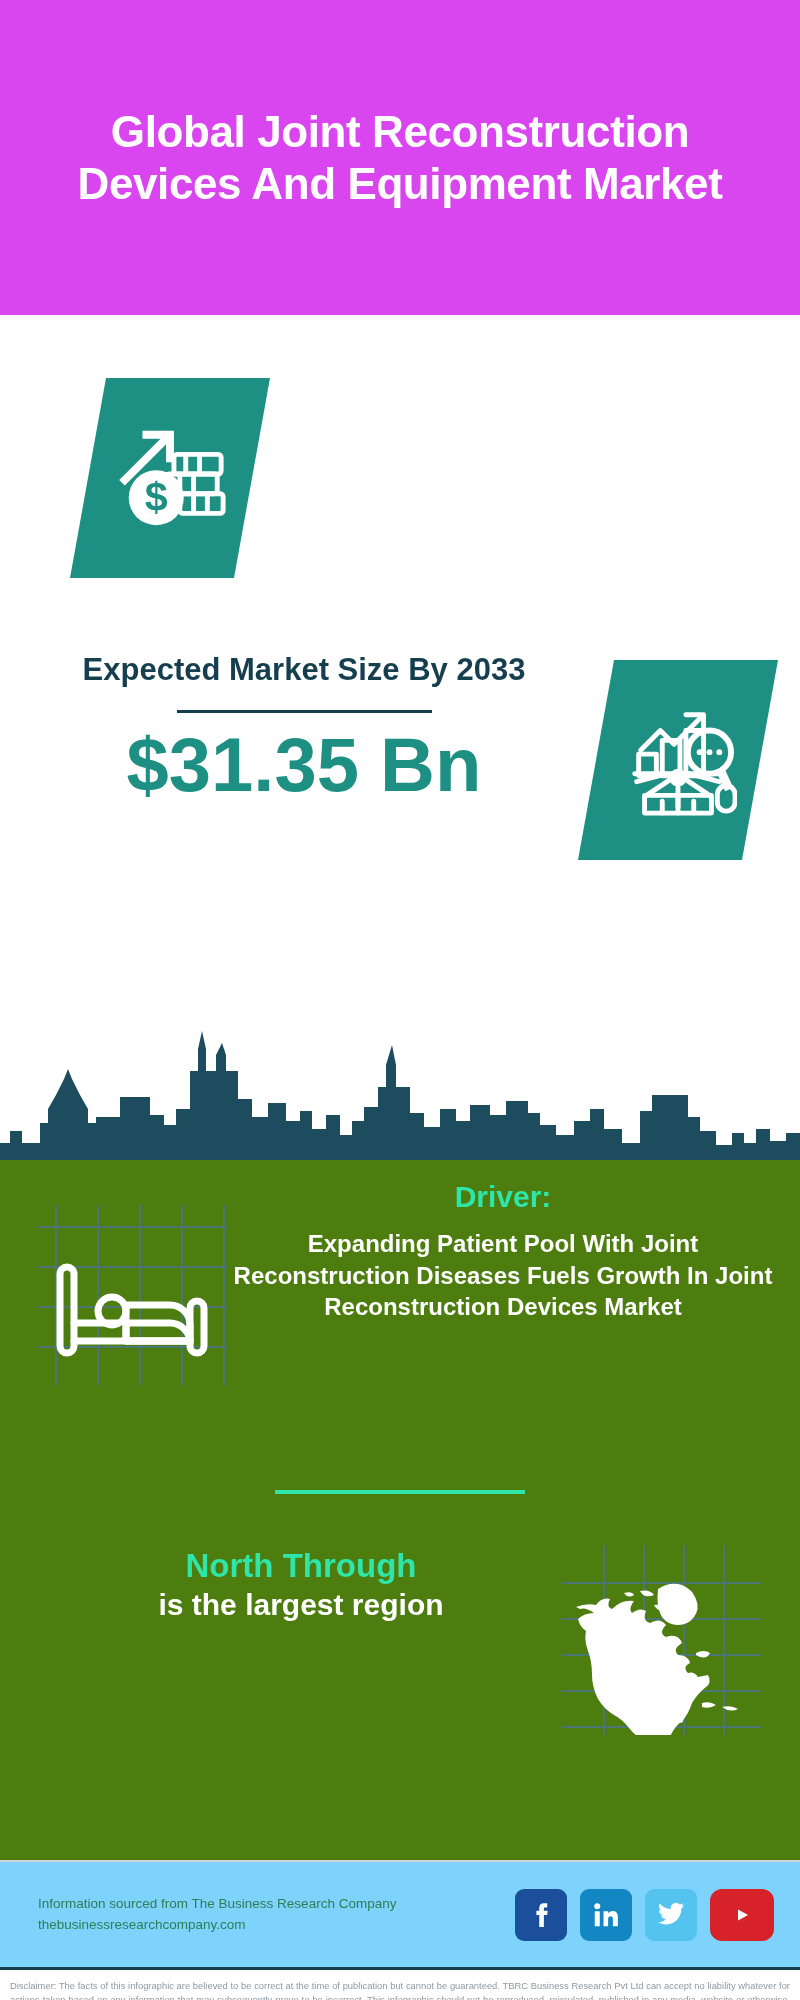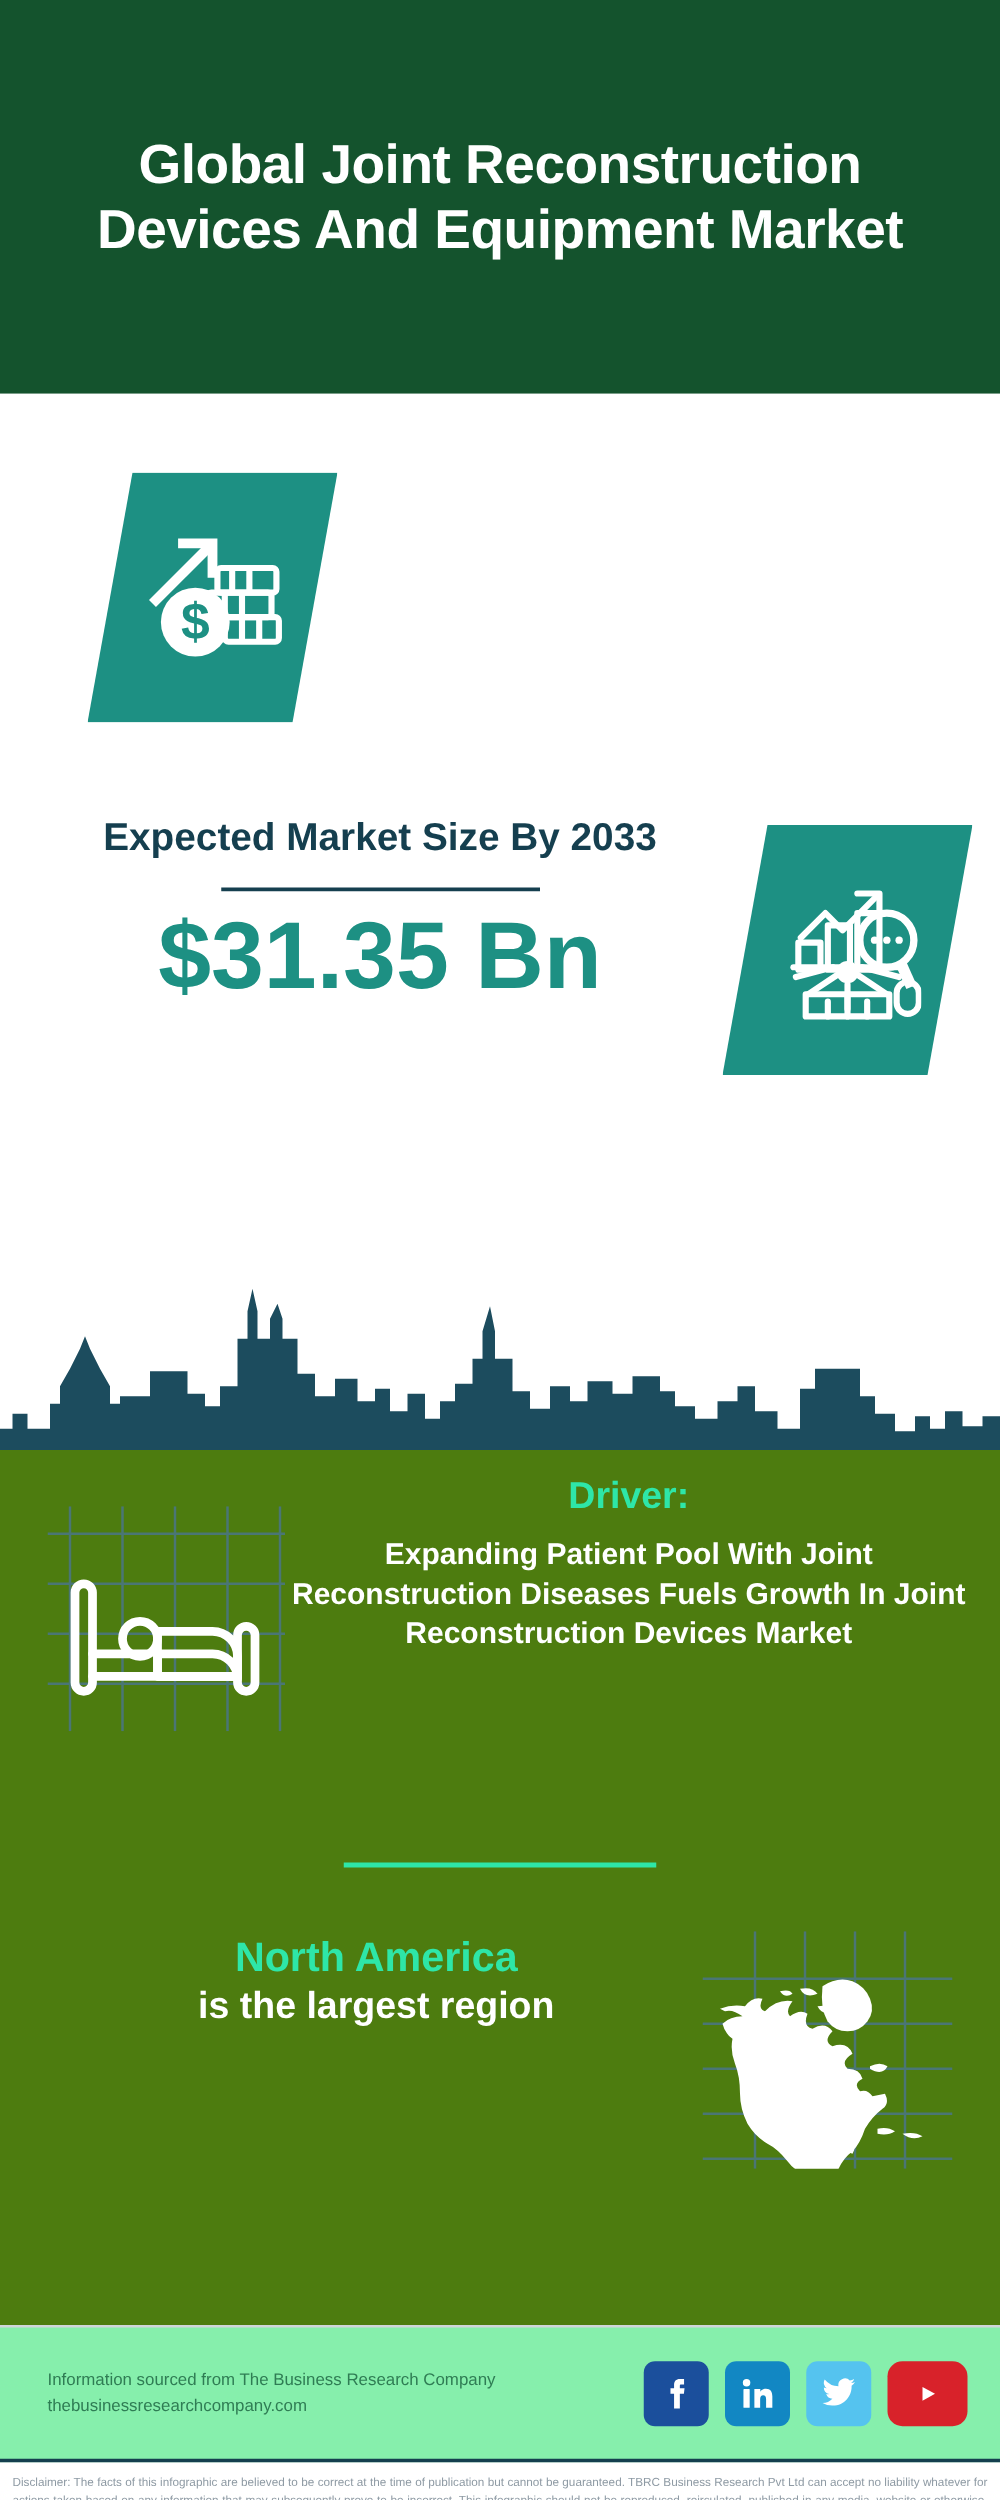--- a/index.html
+++ b/index.html
@@ -9,21 +9,21 @@
     font-family:"Liberation Sans", sans-serif;
     background:#ffffff;
     width:800px;
     height:2000px;
     overflow:hidden;
     position:relative;
   }
 
   
   .header {
-    background:#14532d;
+    background:#d946ef;
     width:800px;
     height:315px;
     display:flex;
     align-items:center;
     justify-content:center;
     padding:0 40px;
   }
   .header-title {
     color:#ffffff;
     font-size:44px;
@@ -169,21 +169,21 @@
     font-weight:bold;
     line-height:1.25;
   }
   .map-wrap { width:200px; height:190px; flex:none; margin-right:38px; }
   .map-wrap svg { width:200px; height:190px; }
 
   
   .source-bar {
     width:800px;
     height:110px;
-    background:#86efac;
+    background:#7dd3fc;
     border-top:2px solid #cfd6da;
     border-bottom:3px solid #153f4f;
     display:flex;
     align-items:center;
     padding:0 26px 0 38px;
   }
   .source-text { flex:1; }
   .source-line {
     color:#2f7d54;
     font-size:13.5px;
@@ -320,21 +320,21 @@
     <div class="driver-text">
       <div class="driver-head">Driver:</div>
       <div class="driver-body">Expanding Patient Pool With Joint Reconstruction Diseases Fuels Growth In Joint Reconstruction Devices Market</div>
     </div>
   </div>
 
   <div class="divider-mint"></div>
 
   <div class="region-row">
     <div class="region-text">
-      <div class="region-name">North America</div>
+      <div class="region-name">North Through</div>
       <div class="region-sub">is the largest region</div>
     </div>
     <div class="map-wrap">
       <svg viewBox="0 0 200 190">
         <g stroke="#4b7688" stroke-width="2" opacity="0.85">
           <path d="M42 0 V190 M82 0 V190 M122 0 V190 M162 0 V190"></path>
           <path d="M0 38 H200 M0 74 H200 M0 110 H200 M0 146 H200 M0 182 H200"></path>
         </g>
         <g fill="#ffffff">
           <path d="M96 44 q12 -8 24 -4 q10 4 14 14 q4 10 -2 18 q-6 8 -16 8 q-10 0 -16 -8

